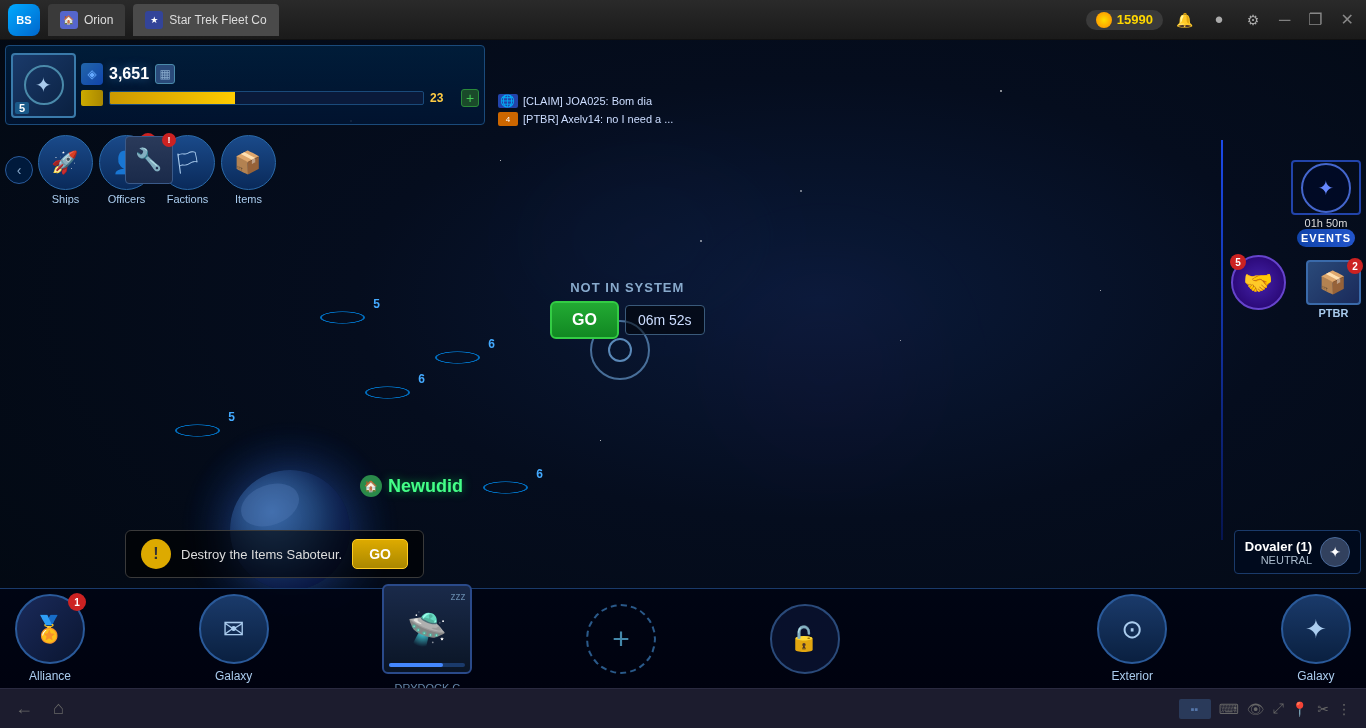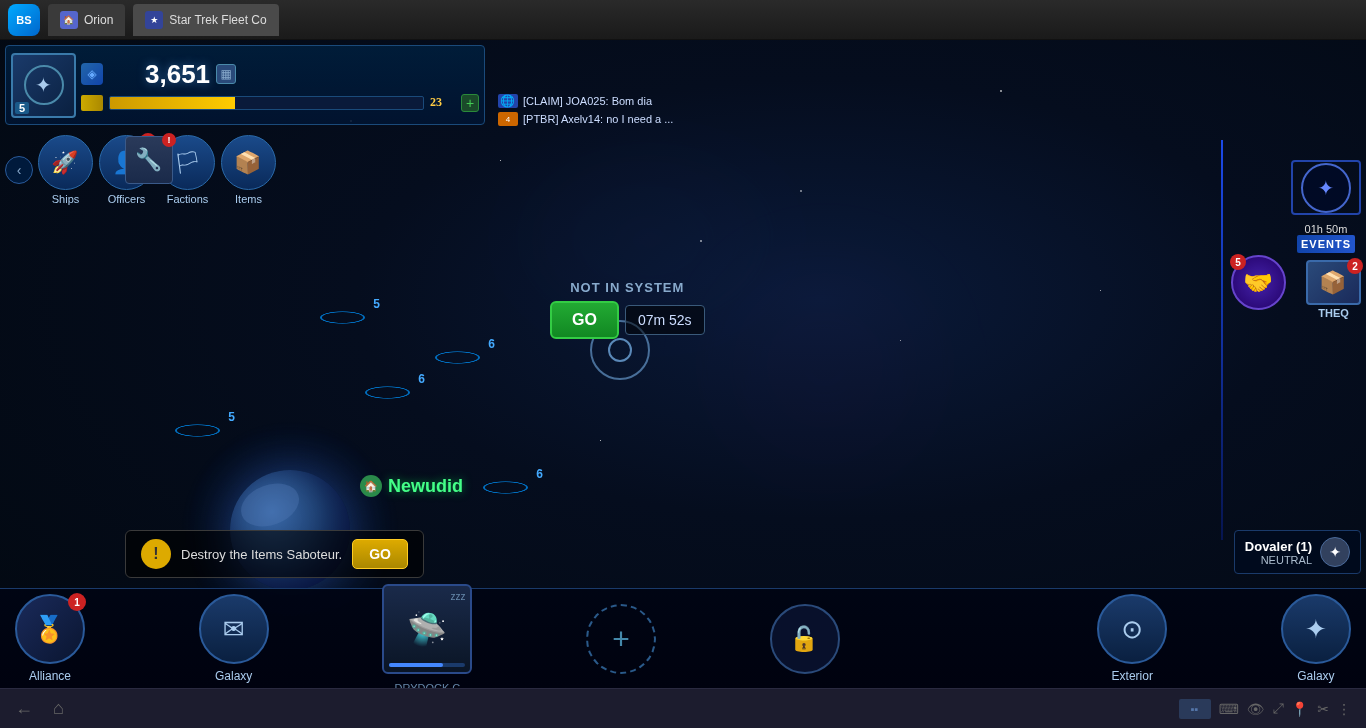--- a/index.html
+++ b/index.html
@@ -133,23 +133,22 @@
       display: flex; align-items: center; gap: 6px;
     }
     .power-icon {
       width: 22px; height: 22px;
       background: linear-gradient(135deg, #2266aa, #1144aa);
       border-radius: 4px;
       display: flex; align-items: center; justify-content: center;
       color: #66aaff; font-size: 12px;
     }
     .power-value {
-      color: white; font-size: 26px; font-weight: bold;
+      color: white; font-size: 16px; font-weight: bold;
       text-shadow: 0 0 10px rgba(100,180,255,0.5);
-      margin-left: 36px;
     }
     .power-btn {
       width: 20px; height: 20px;
       background: #2a4a7a; border: 1px solid #4a8aaa;
       border-radius: 3px; display: flex; align-items: center; justify-content: center;
       color: #88aacc; font-size: 12px; cursor: pointer;
     }
     .xp-bar-row {
       display: flex; align-items: center; gap: 6px;
     }
@@ -162,21 +161,21 @@
       flex: 1; height: 14px;
       background: #0a1a3a; border: 1px solid #1a4a7a; border-radius: 2px;
       overflow: hidden;
     }
     .xp-fill {
       height: 100%;
       background: linear-gradient(90deg, #cc9900, #ffcc00);
       width: 40%;
     }
     .xp-value {
-      color: #ffcc44; font-size: 12px; font-weight: bold; min-width: 25px; font-family: Liberation Serif, serif;
+      color: #ffcc44; font-size: 12px; font-weight: bold; min-width: 25px;
     }
     .xp-plus {
       width: 18px; height: 18px;
       background: #1a4a2a; border: 1px solid #2a8a3a;
       border-radius: 3px; display: flex; align-items: center; justify-content: center;
       color: #44cc55; font-size: 14px; cursor: pointer;
     }
 
     
     #resources-hud {
@@ -397,25 +396,25 @@
       position: relative; overflow: hidden;
     }
     .events-trek-logo {
       width: 50px; height: 50px;
       border: 2px solid #4466cc;
       border-radius: 50%;
       display: flex; align-items: center; justify-content: center;
       color: #6688ff; font-size: 20px;
       background: rgba(0,10,40,0.8);
     }
-    .events-timer { color: #dddddd; font-size: 11px; margin-top: 8px; }
+    .events-timer { color: #dddddd; font-size: 11px; margin-top: 2px; }
     .events-label {
       background: linear-gradient(90deg, #1144aa, #2255cc);
       color: white; font-size: 11px; font-weight: bold;
-      padding: 3px 4px; border-radius: 2px; letter-spacing: 1px;
+      padding: 3px 4px; border-radius: 9px; letter-spacing: 1px;
     }
     .alliance-badge {
       position: absolute; top: -3px; left: -3px;
       background: #cc2222; color: white;
       font-size: 10px; font-weight: bold;
       width: 16px; height: 16px;
       border-radius: 50%; display: flex; align-items: center; justify-content: center;
     }
 
     
@@ -575,20 +574,32 @@
   </div>
   <div class="title-tab">
     <div class="tab-icon">🏠</div>
     <span>Orion</span>
   </div>
   <div class="title-tab active">
     <div class="tab-icon" style="background:#334499;">★</div>
     <span>Star Trek Fleet Co</span>
   </div>
   <div class="titlebar-spacer"></div>
+  <div class="titlebar-right">
+    <div class="coins-display">
+      <div class="coin-icon"></div>
+      <span>15990</span>
+    </div>
+    <div class="titlebar-btn">🔔</div>
+    <div class="titlebar-btn">⏺</div>
+    <div class="titlebar-btn">⚙</div>
+    <div class="win-btn">─</div>
+    <div class="win-btn">❐</div>
+    <div class="win-btn">✕</div>
+  </div>
 </div>
 
 <div id="game-area">
 
   <div id="space-bg">
 
     <div class="star" style="width:1px;height:1px;top:60px;left:200px;opacity:0.8;"></div>
     <div class="star" style="width:2px;height:2px;top:80px;left:350px;opacity:0.6;"></div>
     <div class="star" style="width:1px;height:1px;top:120px;left:500px;opacity:0.9;"></div>
     <div class="star" style="width:2px;height:2px;top:200px;left:700px;opacity:0.7;"></div>
@@ -633,21 +644,21 @@
     <div class="home-icon-wrap">🏠</div>
     <span class="newudid-text">Newudid</span>
   </div>
 
   <div id="target-reticle"></div>
 
   <div id="not-in-system">
     <span class="not-in-system-label">NOT IN SYSTEM</span>
     <div class="go-timer-row">
       <div class="go-btn-big">GO</div>
-      <div class="timer-display">07m 52s</div>
+      <div class="timer-display">06m 52s</div>
     </div>
   </div>
 
   <div id="player-panel">
     <div class="player-avatar">
       <div class="trek-logo">✦</div>
       <div class="player-level">5</div>
     </div>
     <div class="player-stats">
       <div class="power-row">
@@ -729,21 +740,21 @@
       🤝
       <div class="alliance-badge" style="position:absolute;top:-3px;left:-3px;background:#cc2222;color:white;font-size:10px;font-weight:bold;width:16px;height:16px;border-radius:50%;display:flex;align-items:center;justify-content:center;">5</div>
     </div>
   </div>
 
   <div id="claim-btn" style="position:absolute;top:220px;right:5px;display:flex;flex-direction:column;align-items:center;cursor:pointer;">
     <div class="claim-icon">
       📦
       <div class="claim-badge" style="position:absolute;top:-4px;right:-4px;background:#cc2222;color:white;font-size:10px;font-weight:bold;width:16px;height:16px;border-radius:50%;display:flex;align-items:center;justify-content:center;">2</div>
     </div>
-    <span class="claim-label">THEQ</span>
+    <span class="claim-label">PTBR</span>
   </div>
 
   <div id="mission-banner">
     <div class="mission-warning">!</div>
     <span class="mission-text">Destroy the Items Saboteur.</span>
     <div class="mission-go-btn">GO</div>
   </div>
 
   <div id="location-info">
     <div style="text-align:right;">

